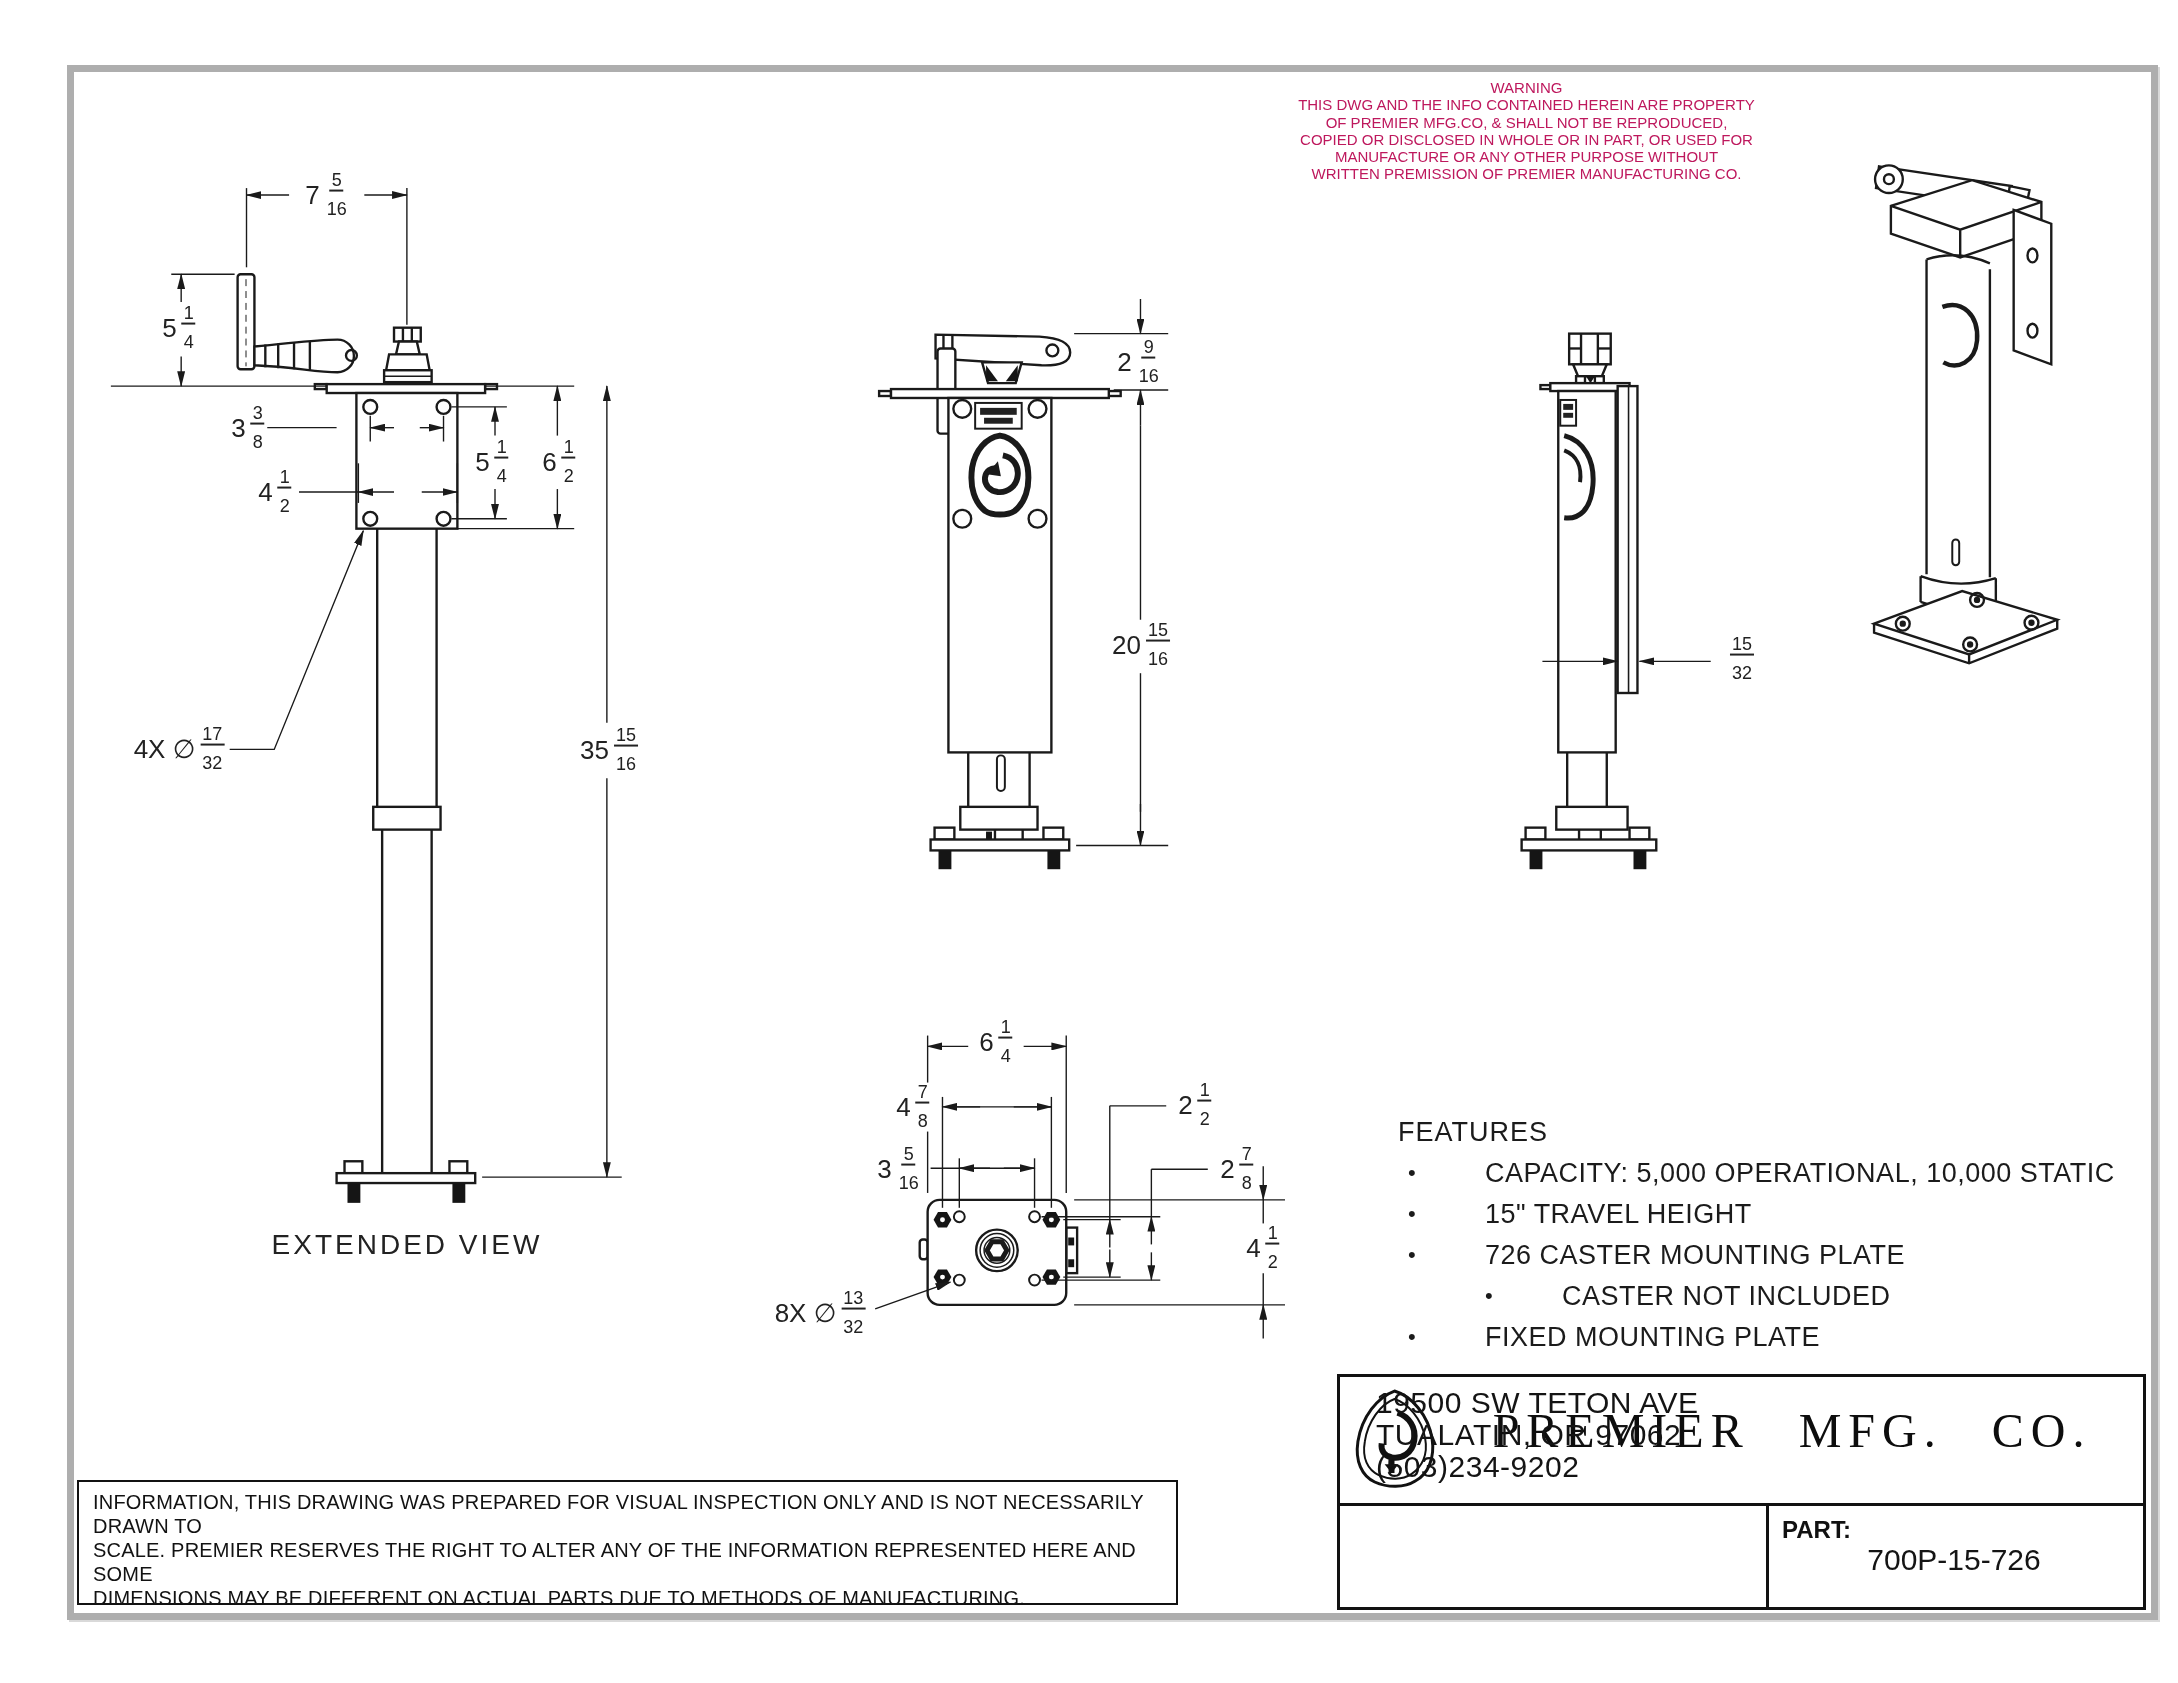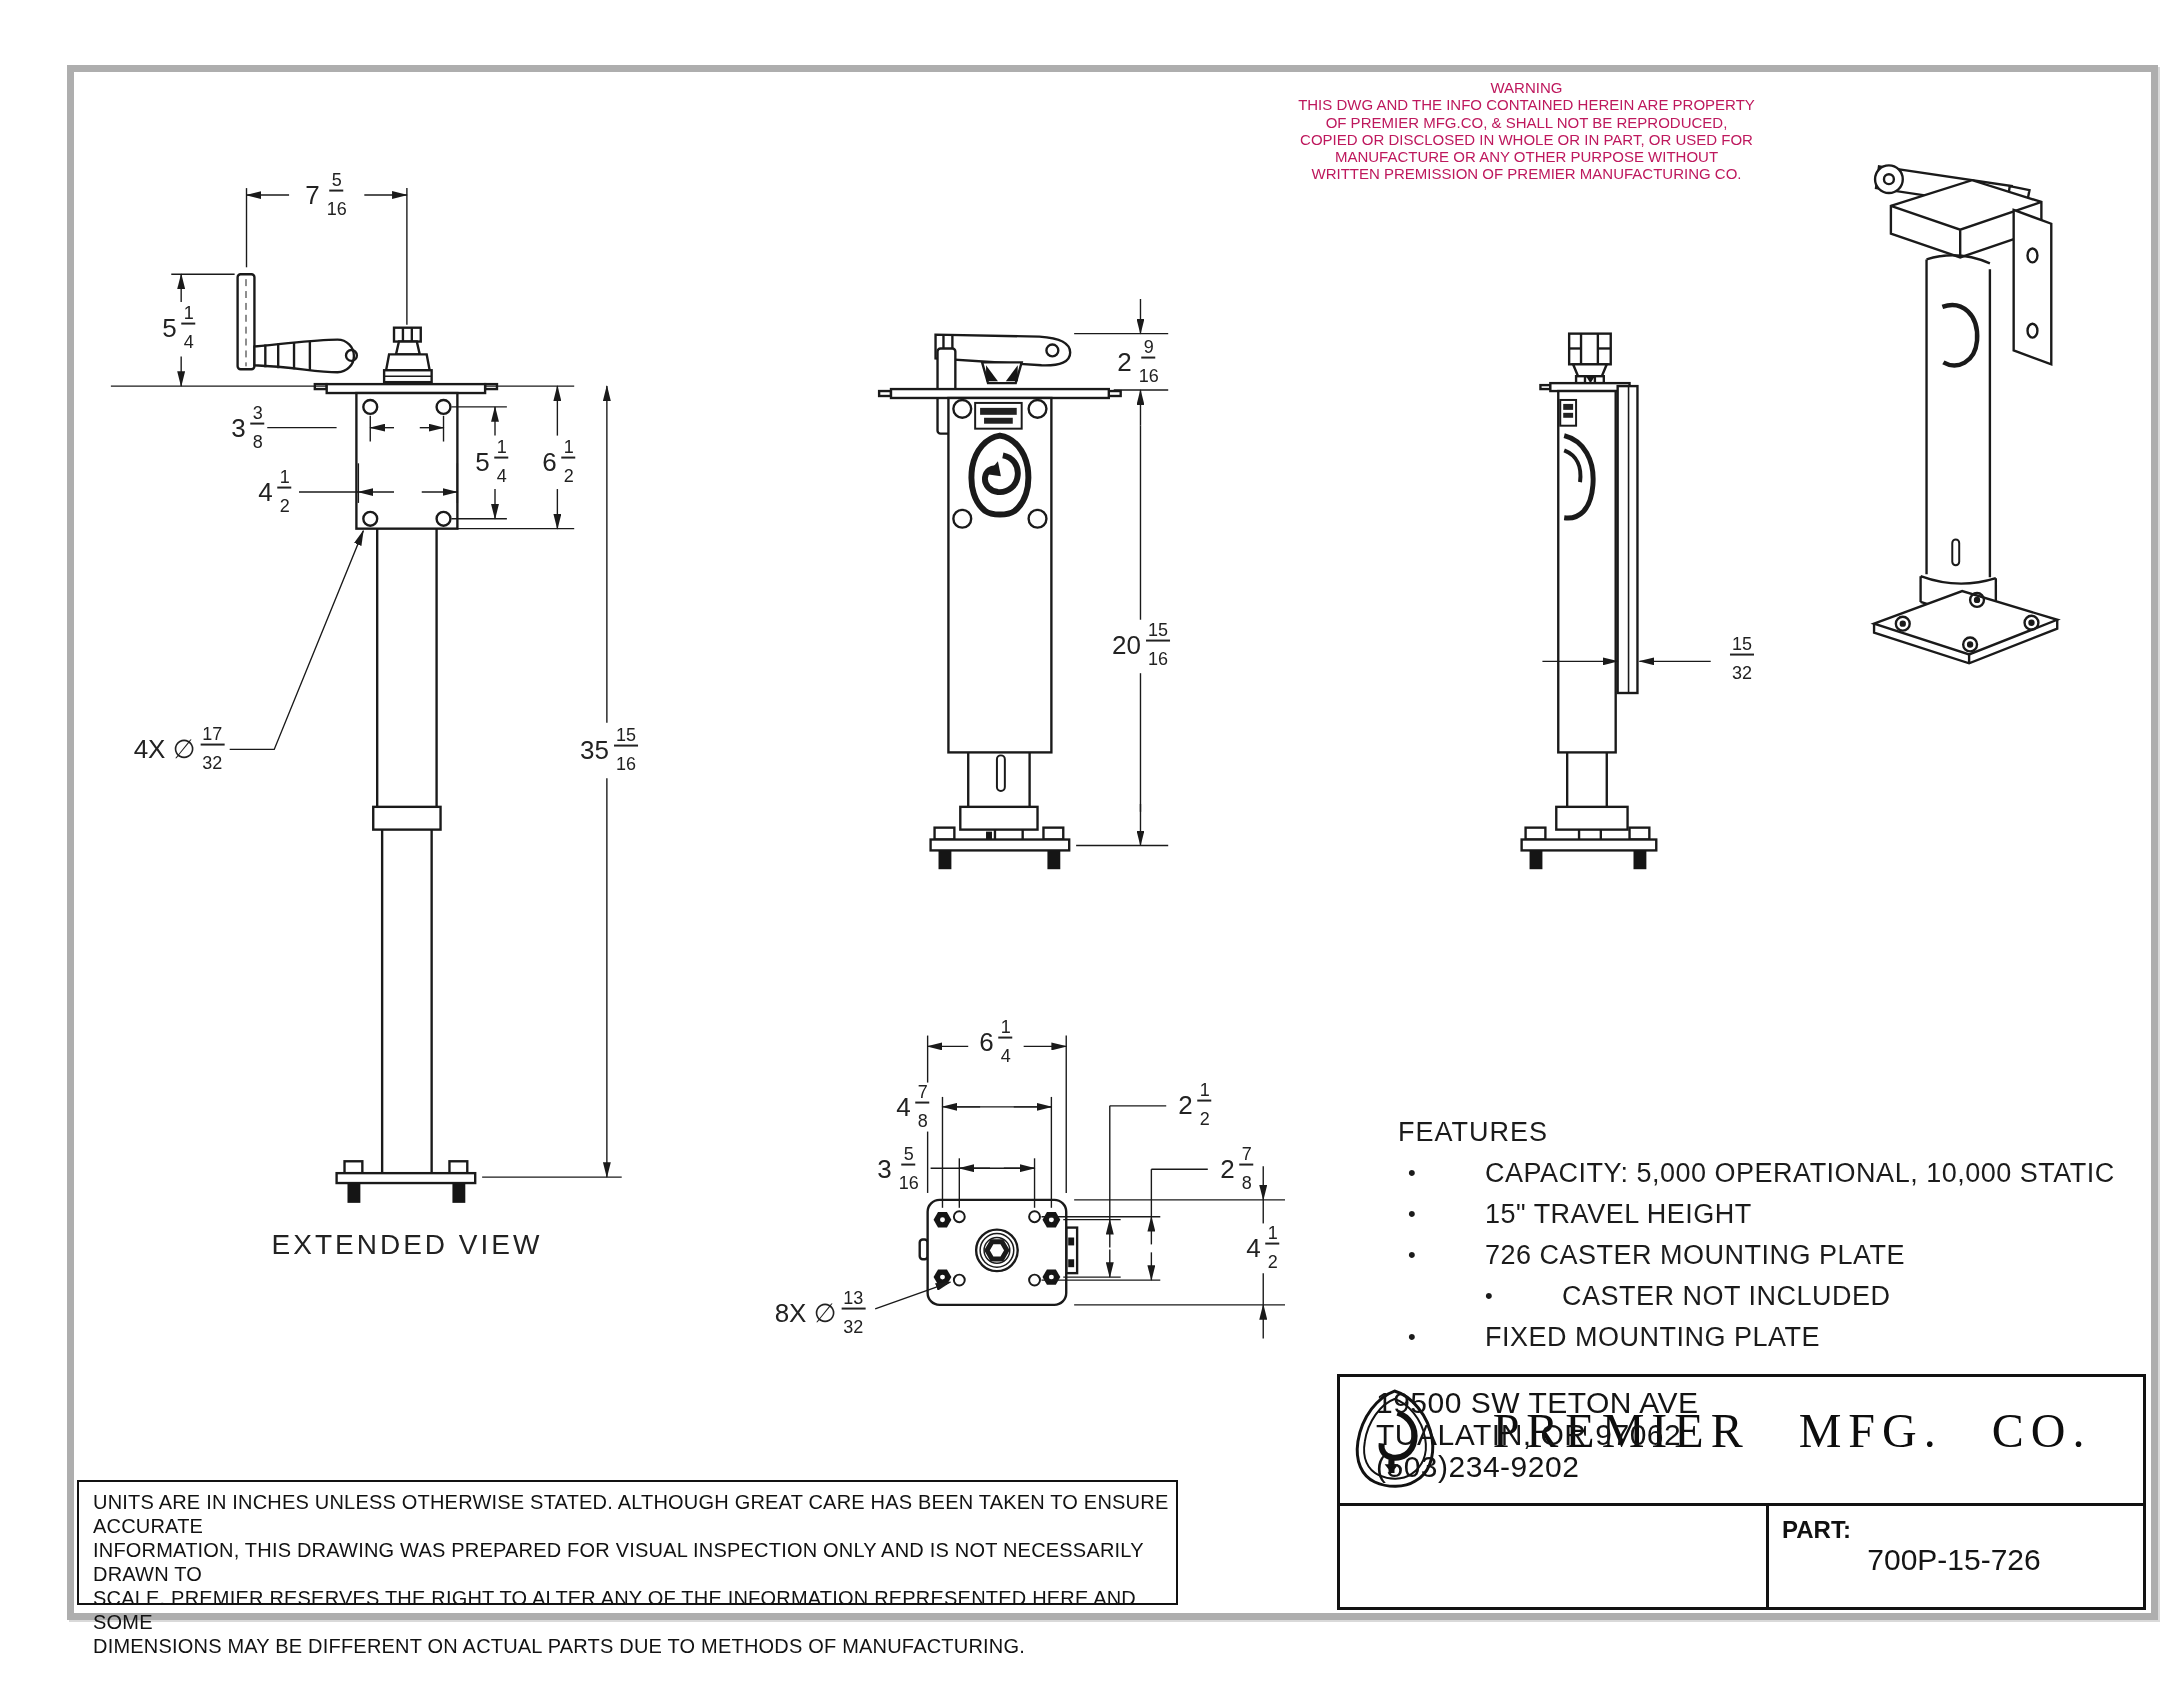--- a/index.html
+++ b/index.html
@@ -523,19 +523,18 @@
       <div>19500 SW TETON AVE</div>
       <div>TUALATIN, OR 97062</div>
       <div>(503)234-9202</div>
     </div>
     <div class="tb-vdiv"></div>
     <div class="tb-part-label">PART:</div>
     <div class="tb-part-num">700P-15-726</div>
   </div>
 
   <div class="disclaimer">
-    <div>UNITS ARE IN INCHES UNLESS OTHERWISE STATED.  ALTHOUGH GREAT CARE HAS BEEN TAKEN TO ENSURE ACCURATE</div>
     <div>INFORMATION, THIS DRAWING WAS PREPARED FOR VISUAL INSPECTION ONLY AND IS NOT NECESSARILY DRAWN TO</div>
     <div>SCALE.  PREMIER RESERVES THE RIGHT TO ALTER ANY OF THE INFORMATION REPRESENTED HERE AND SOME</div>
     <div>DIMENSIONS MAY BE DIFFERENT ON ACTUAL PARTS DUE TO METHODS OF MANUFACTURING.</div>
   </div>
 </div>
 
 
 </body></html>

